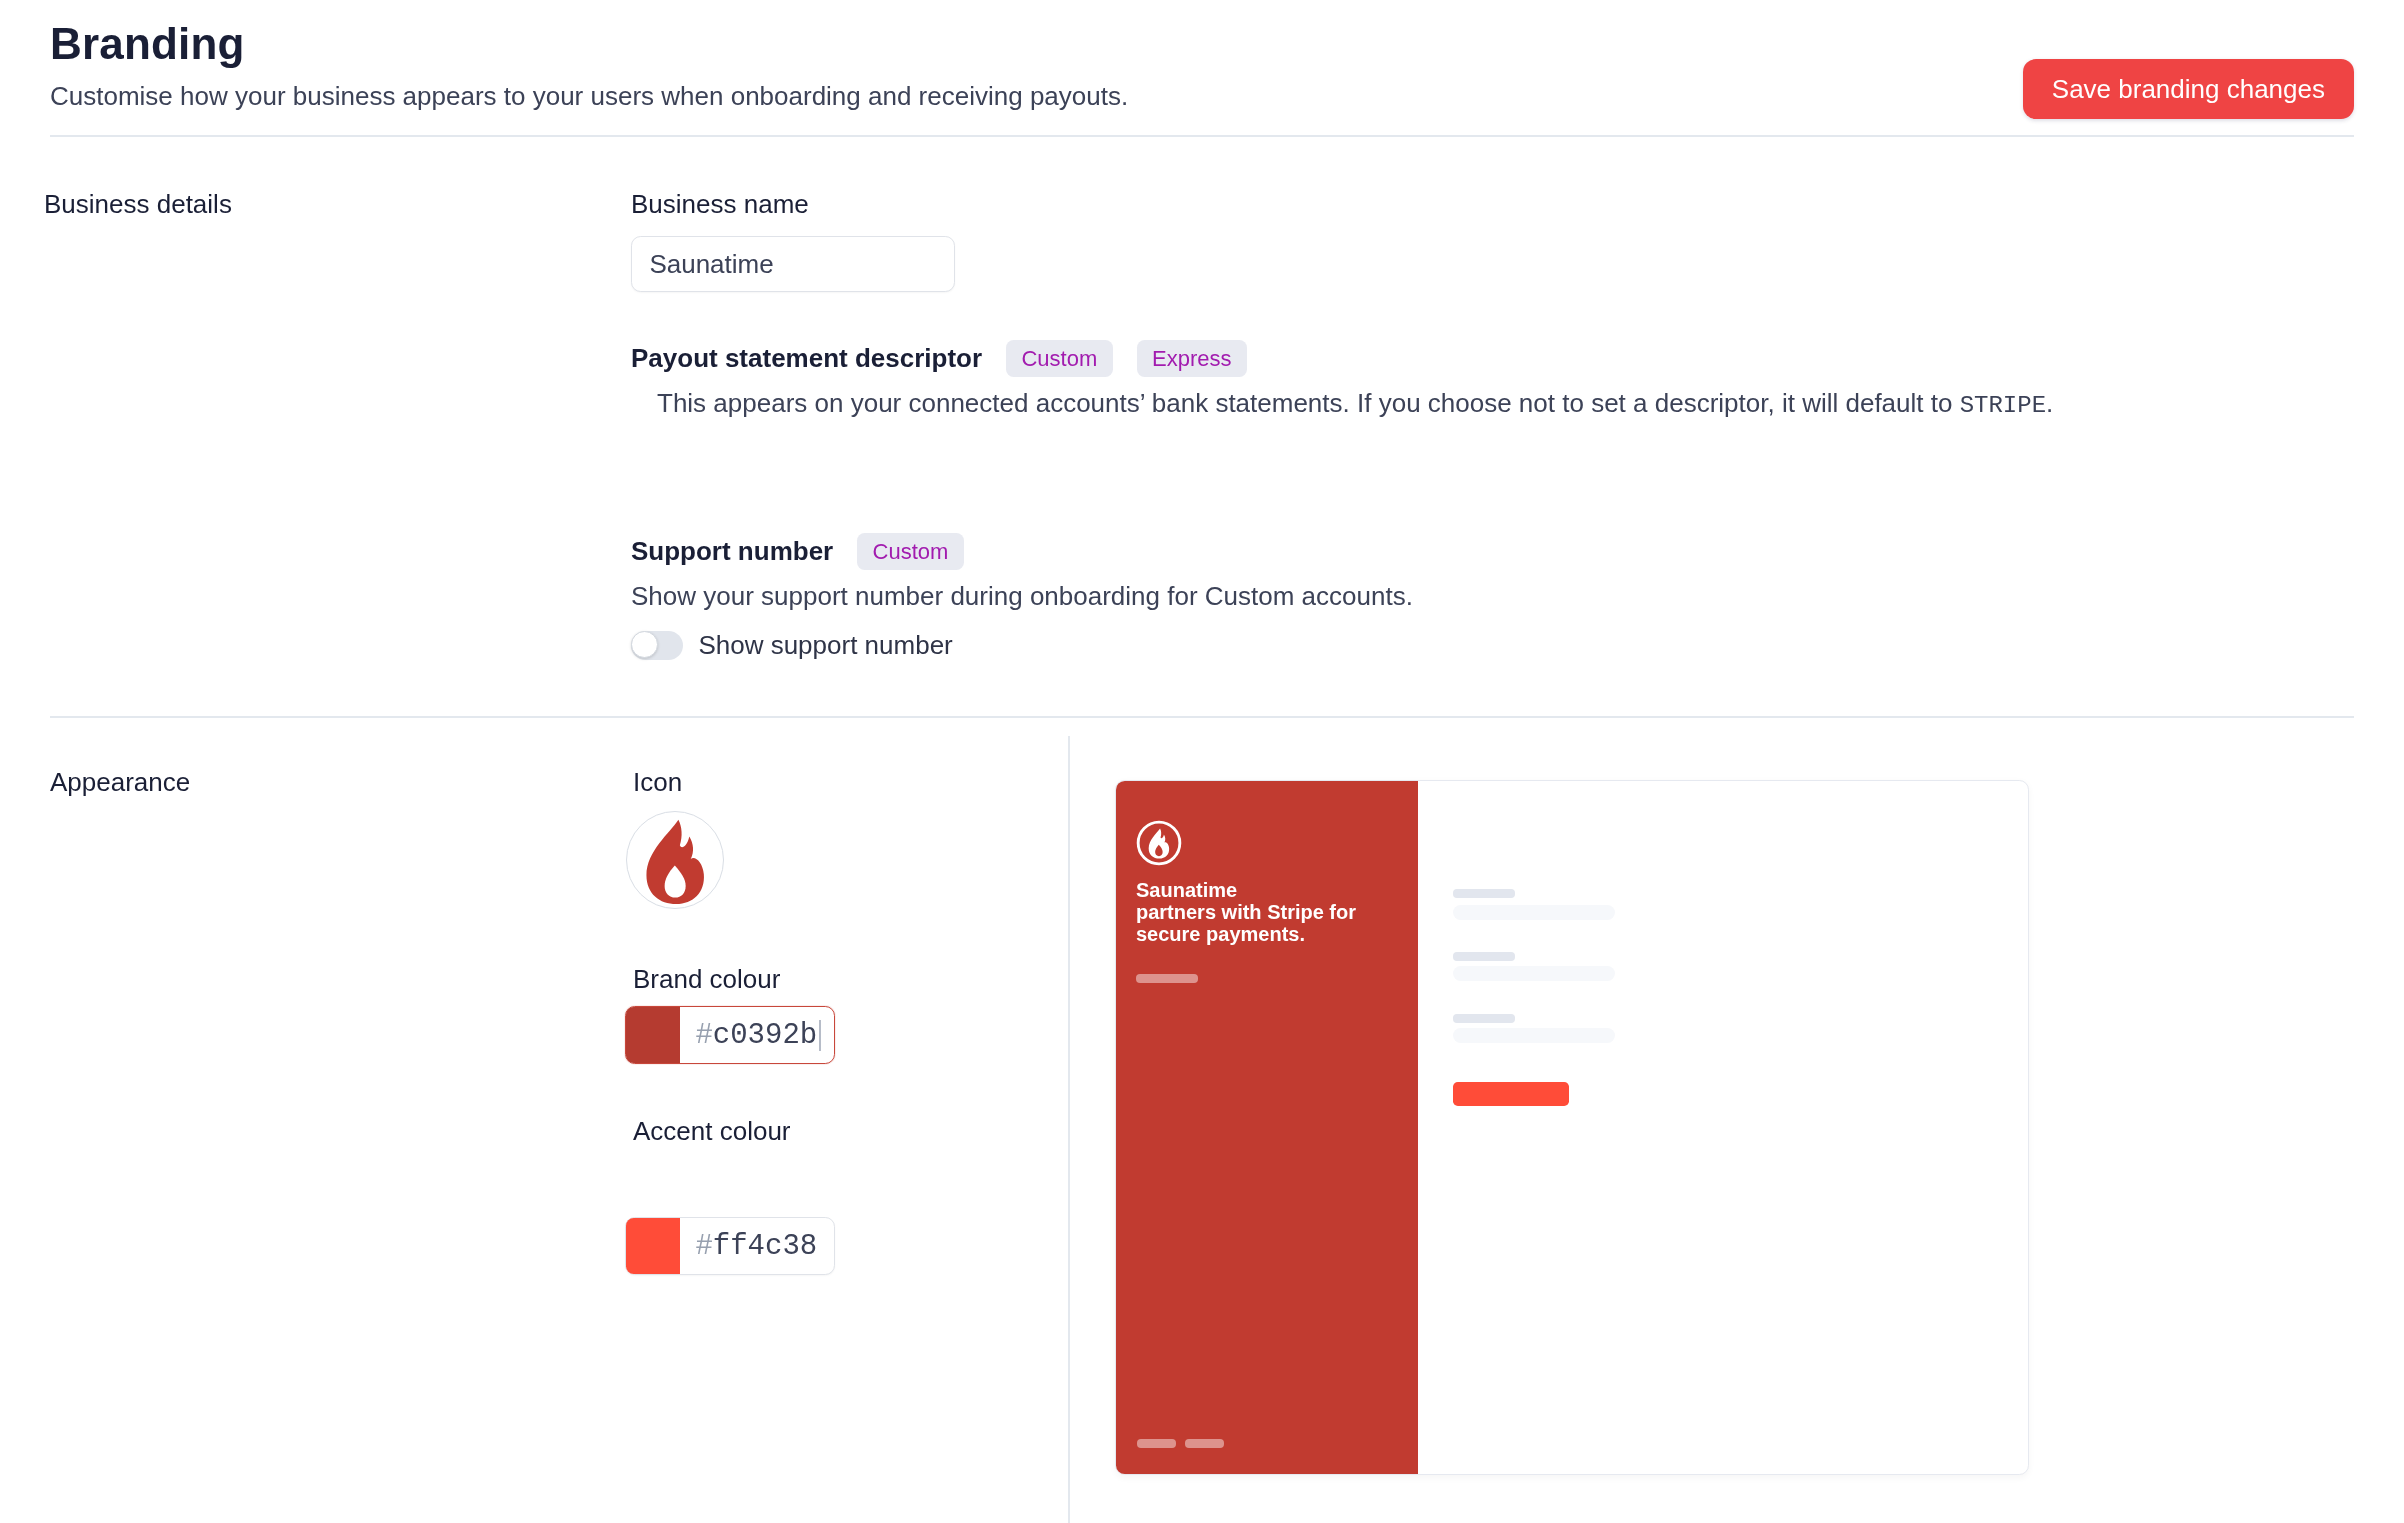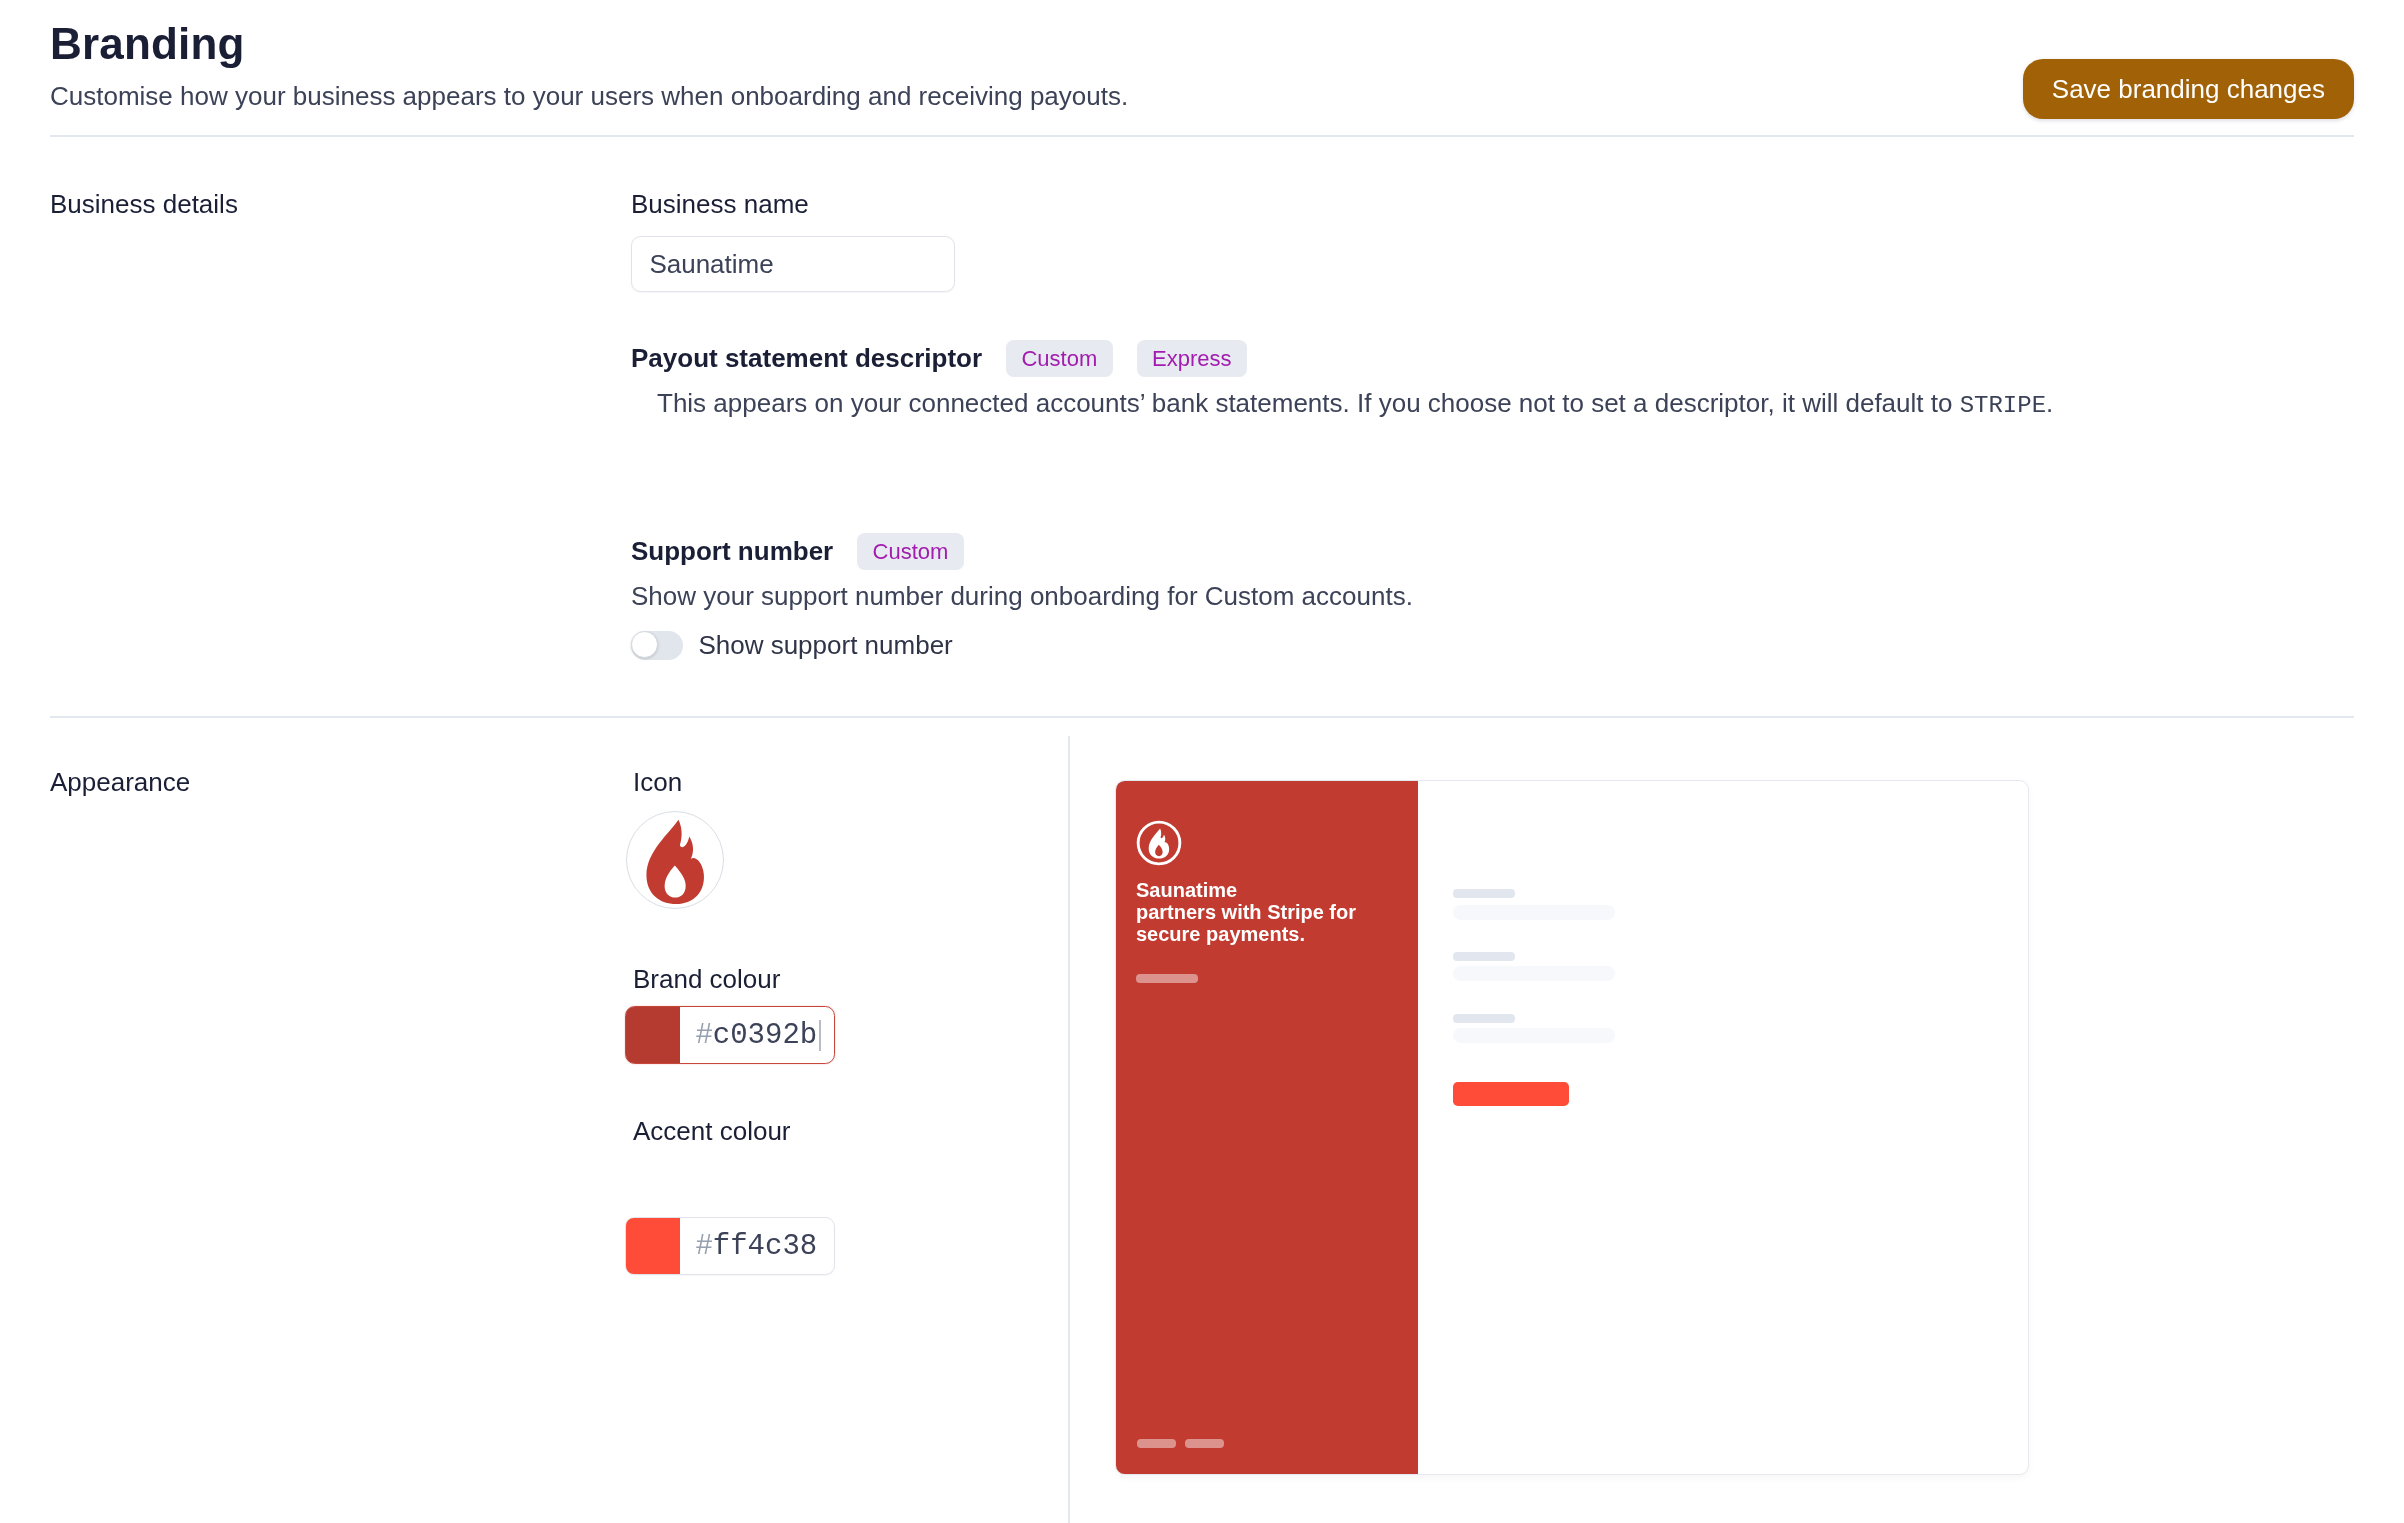--- a/index.html
+++ b/index.html
@@ -7,22 +7,22 @@
   .page{
     position:relative;width:2404px;height:1524px;background:#fff;overflow:hidden;
     font-family:"Liberation Sans", sans-serif;color:#3c4257;
   }
   .abs{position:absolute;}
 
   
   .title{left:50px;top:19.3px;font-size:44px;font-weight:700;color:#1a1f36;letter-spacing:0.2px;}
   .subtitle{left:50px;top:81px;font-size:26px;color:#3c4257;}
   .save-btn{
-    top:59px;right:50px;height:60px;padding:0 29px;background:#a16207;color:#fff;
-    font-size:26px;font-weight:500;border:none;border-radius:20px;cursor:pointer;
+    top:59px;right:50px;height:60px;padding:0 29px;background:#ef4444;color:#fff;
+    font-size:26px;font-weight:500;border:none;border-radius:13px;cursor:pointer;
     display:flex;align-items:center;box-shadow:0 1.9px 3.9px rgba(50,50,93,.15);
     font-family:"Liberation Sans", sans-serif;
   }
   .hdivider{left:50px;right:50px;height:1.9px;background:#e3e8ee;}
 
   
   .sec-label{font-size:26px;font-weight:500;color:#1a1f36;}
   .field-label{font-size:26px;font-weight:500;color:#1a1f36;}
   .row-head{display:flex;align-items:center;gap:24px;}
   .bold-label{font-size:26px;font-weight:700;color:#1a1f36;}
@@ -88,21 +88,21 @@
 </head>
 <body>
 
 <div class="page">
 
   <div class="abs title">Branding</div>
   <div class="abs subtitle">Customise how your business appears to your users when onboarding and receiving payouts.</div>
   <button class="abs save-btn">Save branding changes</button>
   <div class="abs hdivider" style="top:135px;"></div>
 
-  <div class="abs sec-label" style="left:50px;top:189px;">Business details</div>
+  <div class="abs sec-label" style="left:44px;top:189px;">Business details</div>
 
   <div class="abs field-label" style="left:631px;top:189px;">Business name</div>
   <input class="abs text-input" style="left: 631px; top: 236px;" value="Saunatime">
 
   <div class="abs row-head" style="left:631px;top:340px;">
     <span class="bold-label">Payout statement descriptor</span>
     <span class="badge">Custom</span>
     <span class="badge">Express</span>
   </div>
   <div class="abs desc" style="left:657px;top:388px;">

